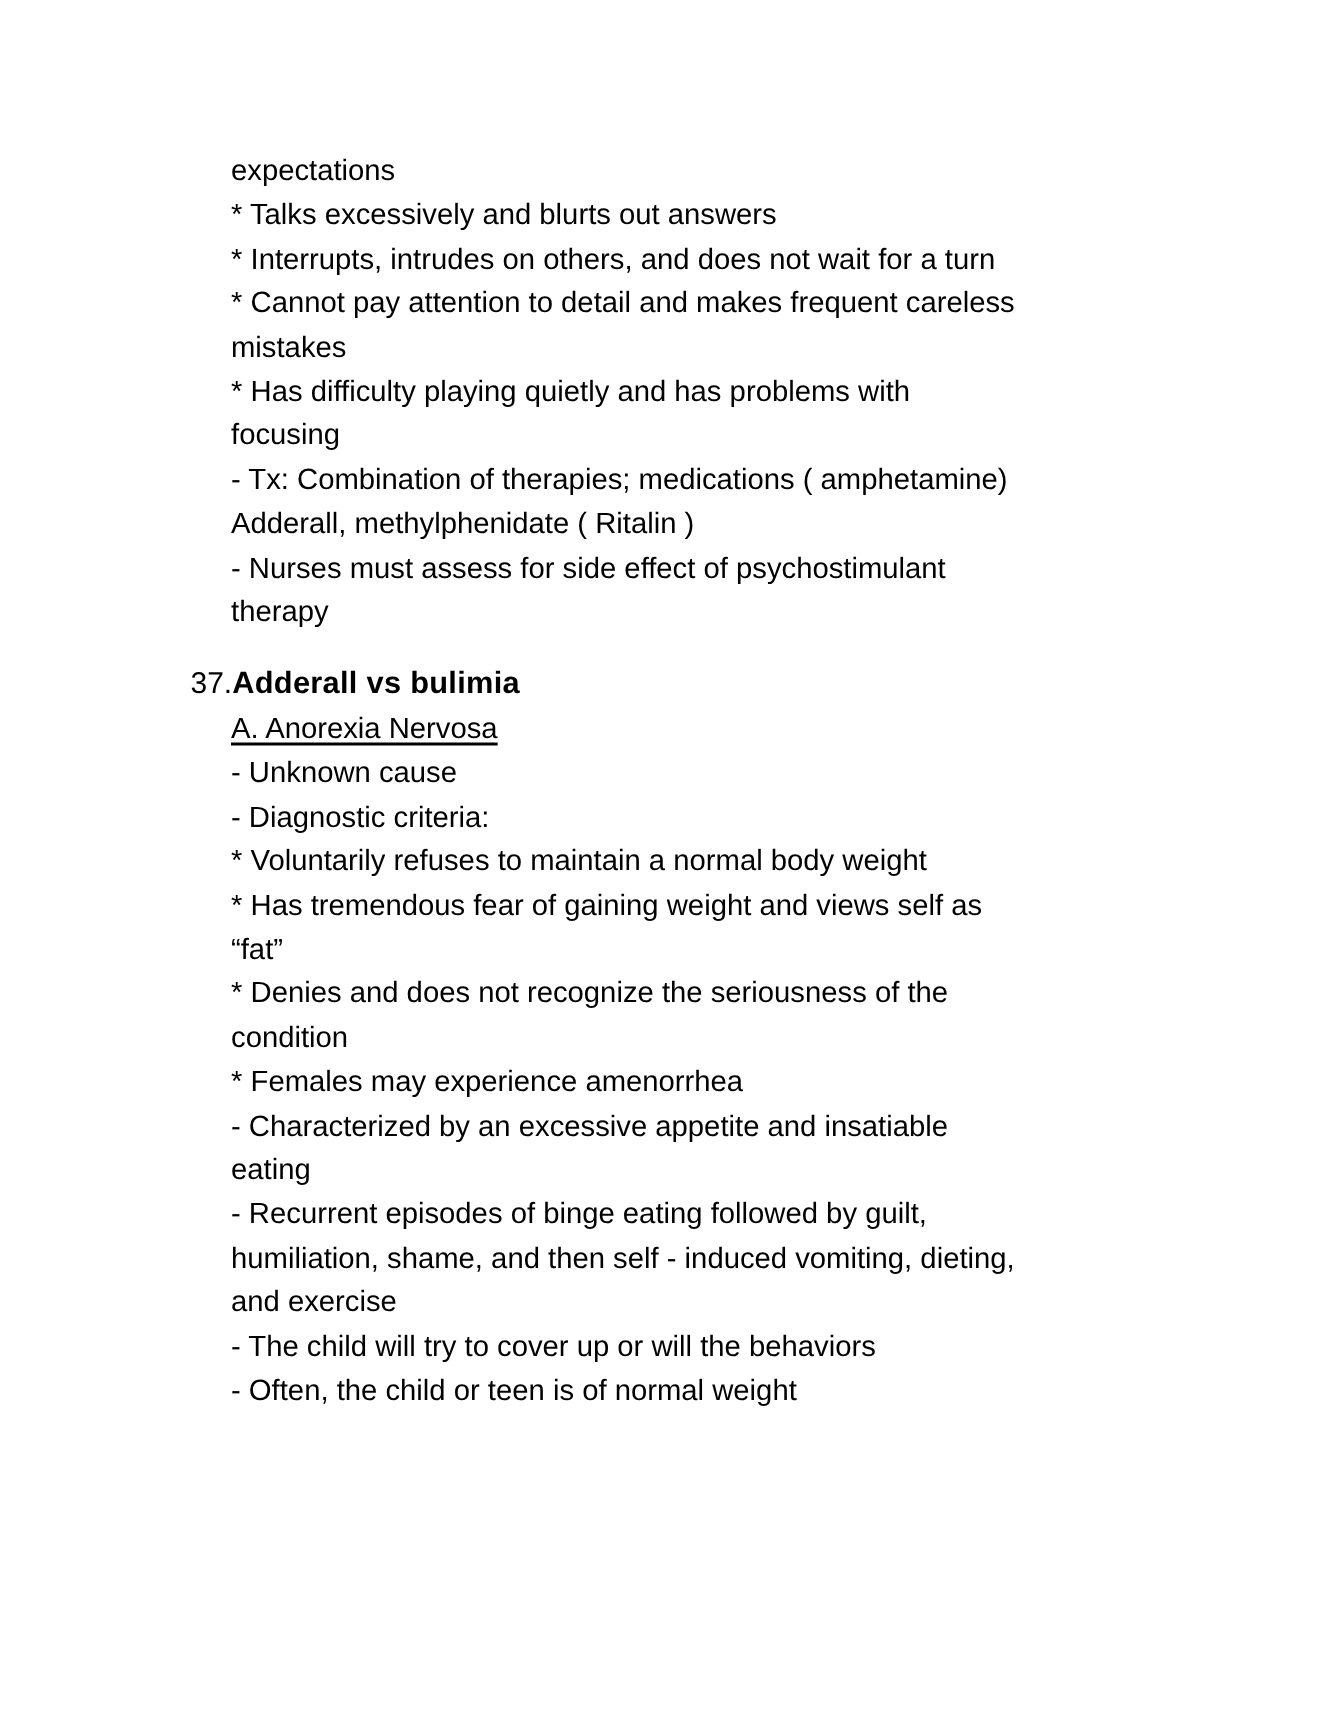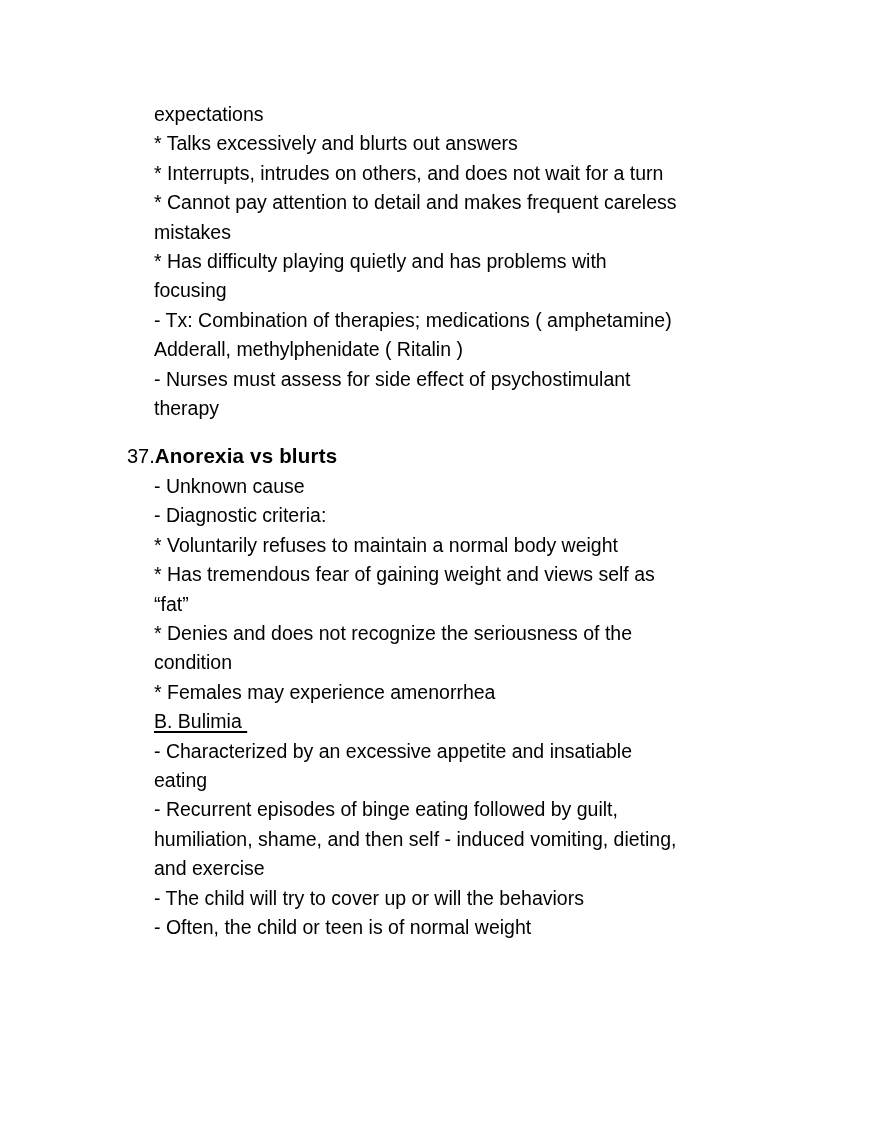--- a/index.html
+++ b/index.html
@@ -54,34 +54,34 @@
 * Cannot pay attention to detail and makes frequent careless
 mistakes
 * Has difficulty playing quietly and has problems with
 focusing
 - Tx: Combination of therapies; medications ( amphetamine)
 Adderall, methylphenidate ( Ritalin )
 - Nurses must assess for side effect of psychostimulant
 therapy</div>
 
   <div class="item-heading">
-    <span class="item-number">37.</span><span class="item-title">Anorexia vs blurts</span>
+    <span class="item-number">37.</span><span class="item-title">Adderall vs bulimia</span>
   </div>
 
+  <div class="underline-heading">A. Anorexia Nervosa</div>
 
   <div class="para">- Unknown cause
 - Diagnostic criteria:
 * Voluntarily refuses to maintain a normal body weight
 * Has tremendous fear of gaining weight and views self as
 “fat”
 * Denies and does not recognize the seriousness of the
 condition
 * Females may experience amenorrhea</div>
 
-  <div class="underline-heading">B. Bulimia </div>
 
   <div class="para">- Characterized by an excessive appetite and insatiable
 eating
 - Recurrent episodes of binge eating followed by guilt,
 humiliation, shame, and then self - induced vomiting, dieting,
 and exercise
 - The child will try to cover up or will the behaviors
 - Often, the child or teen is of normal weight</div>
 
 </div>

